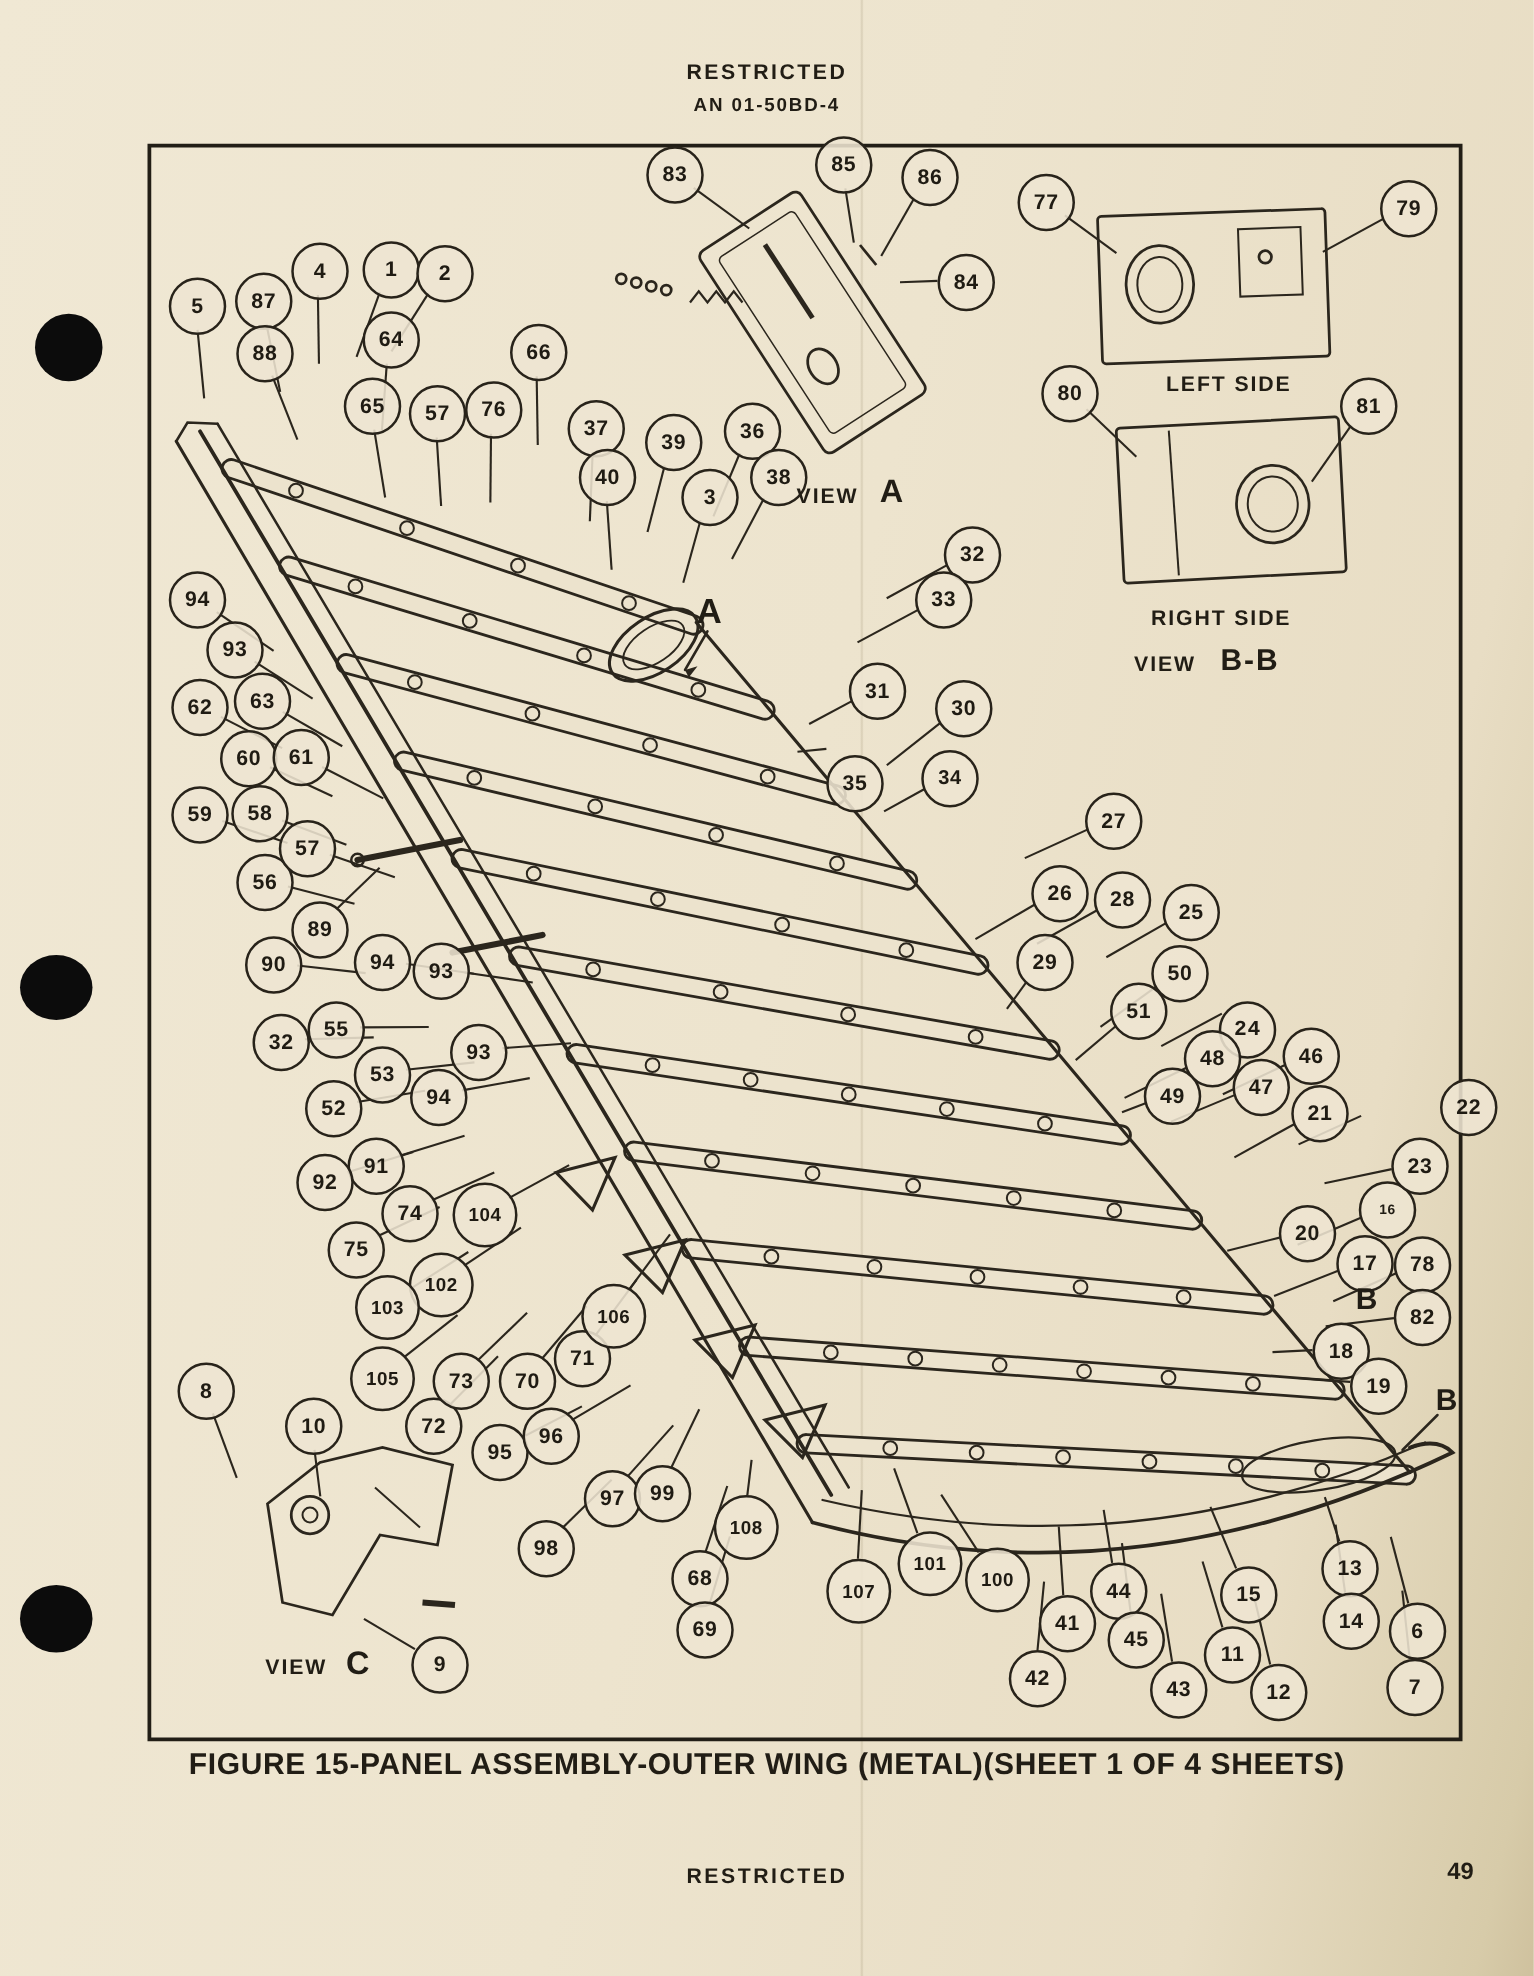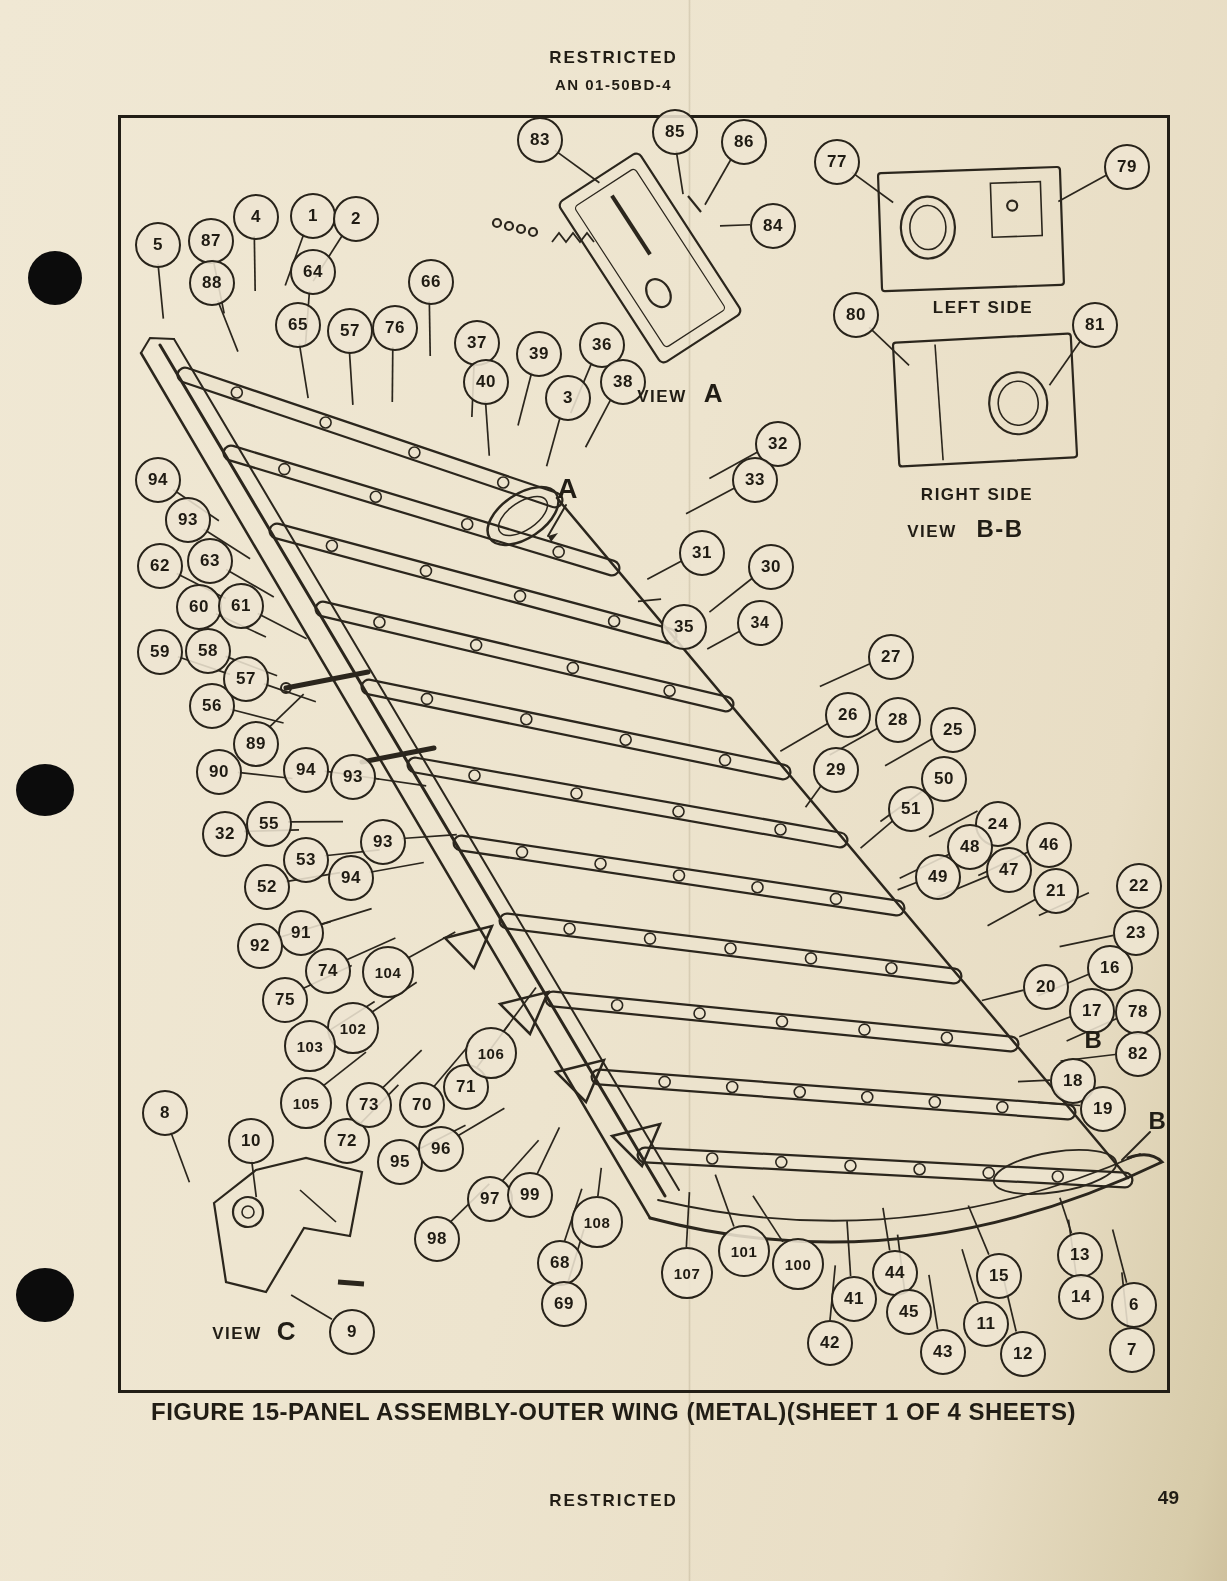--- a/index.html
+++ b/index.html
@@ -316,27 +316,27 @@
     <div class="callout" style="left: 1111px; top: 1282px; height: 42px; width: 42px; font-size: 17px;">6</div>
     <div class="callout" style="left: 1109px; top: 1327px; height: 42px; width: 42px; font-size: 17px;">7</div>
     <div class="callout" style="left: 142px; top: 1090px; height: 42px; width: 42px; font-size: 17px;">8</div>
     <div class="callout" style="left: 329px; top: 1309px; height: 42px; width: 42px; font-size: 17px;">9</div>
     <div class="callout" style="left: 228px; top: 1118px; height: 42px; width: 42px; font-size: 17px;">10</div>
     <div class="callout" style="left: 963px; top: 1301px; height: 42px; width: 42px; font-size: 17px;">11</div>
     <div class="callout" style="left: 1000px; top: 1331px; height: 42px; width: 42px; font-size: 17px;">12</div>
     <div class="callout" style="left: 1057px; top: 1232px; height: 42px; width: 42px; font-size: 17px;">13</div>
     <div class="callout" style="left: 1058px; top: 1274px; height: 42px; width: 42px; font-size: 17px;">14</div>
     <div class="callout" style="left: 976px; top: 1253px; height: 42px; width: 42px; font-size: 17px;">15</div>
-    <div class="callout" style="left: 1087px; top: 945px; height: 42px; width: 42px; font-size: 17px;">16</div>
+    <div class="callout" style="left: 1087px; top: 945px; height: 42px; width: 42px; font-size: 11px;">16</div>
     <div class="callout" style="left: 1069px; top: 988px; height: 42px; width: 42px; font-size: 17px;">17</div>
     <div class="callout" style="left: 1050px; top: 1058px; height: 42px; width: 42px; font-size: 17px;">18</div>
     <div class="callout" style="left: 1080px; top: 1086px; height: 42px; width: 42px; font-size: 17px; text-align: right;">19</div>
     <div class="callout" style="left: 1023px; top: 964px; height: 42px; width: 42px; font-size: 17px;">20</div>
     <div class="callout" style="left: 1033px; top: 868px; height: 42px; width: 42px; font-size: 17px;">21</div>
-    <div class="callout" style="left: 1116px; top: 863px; height: 42px; width: 42px; font-size: 17px;">22</div>
+    <div class="callout" style="left: 1152px; top: 863px; height: 42px; width: 42px; font-size: 17px;">22</div>
     <div class="callout" style="left: 1113px; top: 910px; height: 42px; width: 42px; font-size: 17px;">23</div>
     <div class="callout" style="left: 975px; top: 801px; height: 42px; width: 42px; font-size: 17px; font-family: Liberation Mono, monospace;">24</div>
     <div class="callout" style="left: 930px; top: 707px; height: 42px; width: 42px; font-size: 17px;">25</div>
     <div class="callout" style="left: 825px; top: 692px; height: 42px; width: 42px; font-size: 17px;">26</div>
     <div class="callout" style="left: 868px; top: 634px; height: 42px; width: 42px; font-size: 17px;">27</div>
     <div class="callout" style="left: 875px; top: 697px; height: 42px; width: 42px; font-size: 17px;">28</div>
     <div class="callout" style="left: 813px; top: 747px; height: 42px; width: 42px; font-size: 17px;">29</div>
     <div class="callout" style="left: 748px; top: 544px; height: 42px; width: 42px; font-size: 17px;">30</div>
     <div class="callout" style="left: 679px; top: 530px; height: 42px; width: 42px; font-size: 17px;">31</div>
     <div class="callout" style="left: 755px; top: 421px; height: 42px; width: 42px; font-size: 17px;">32</div>

